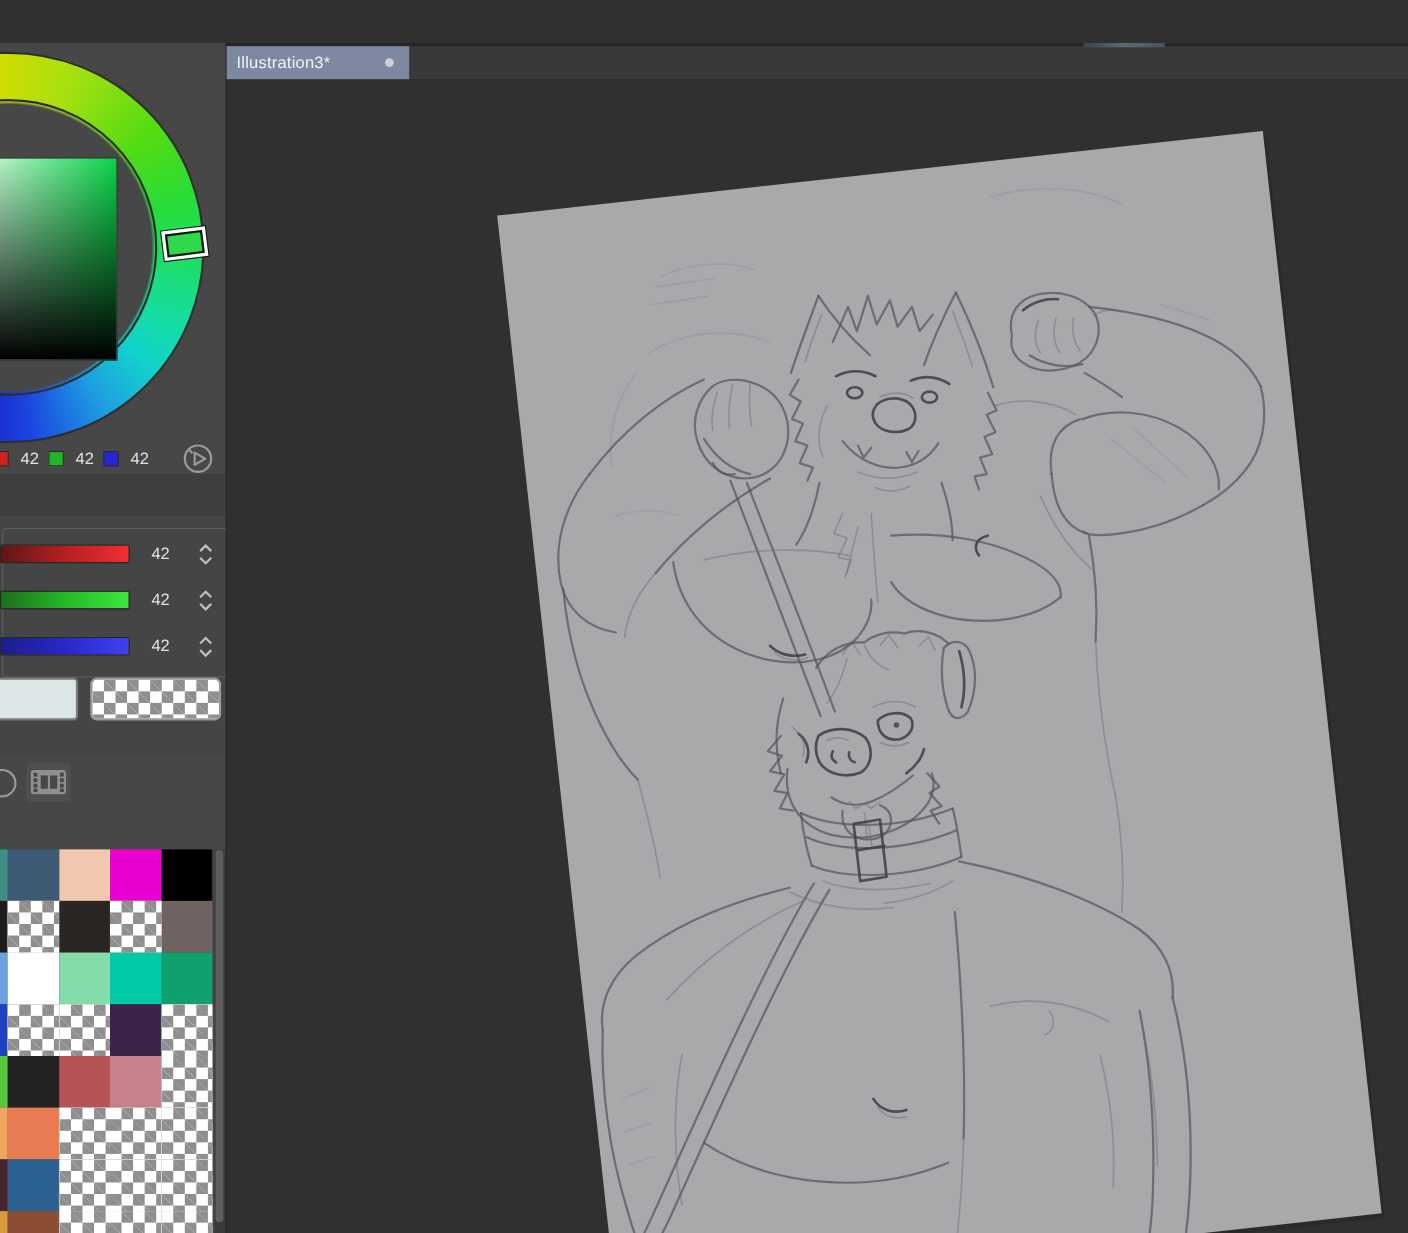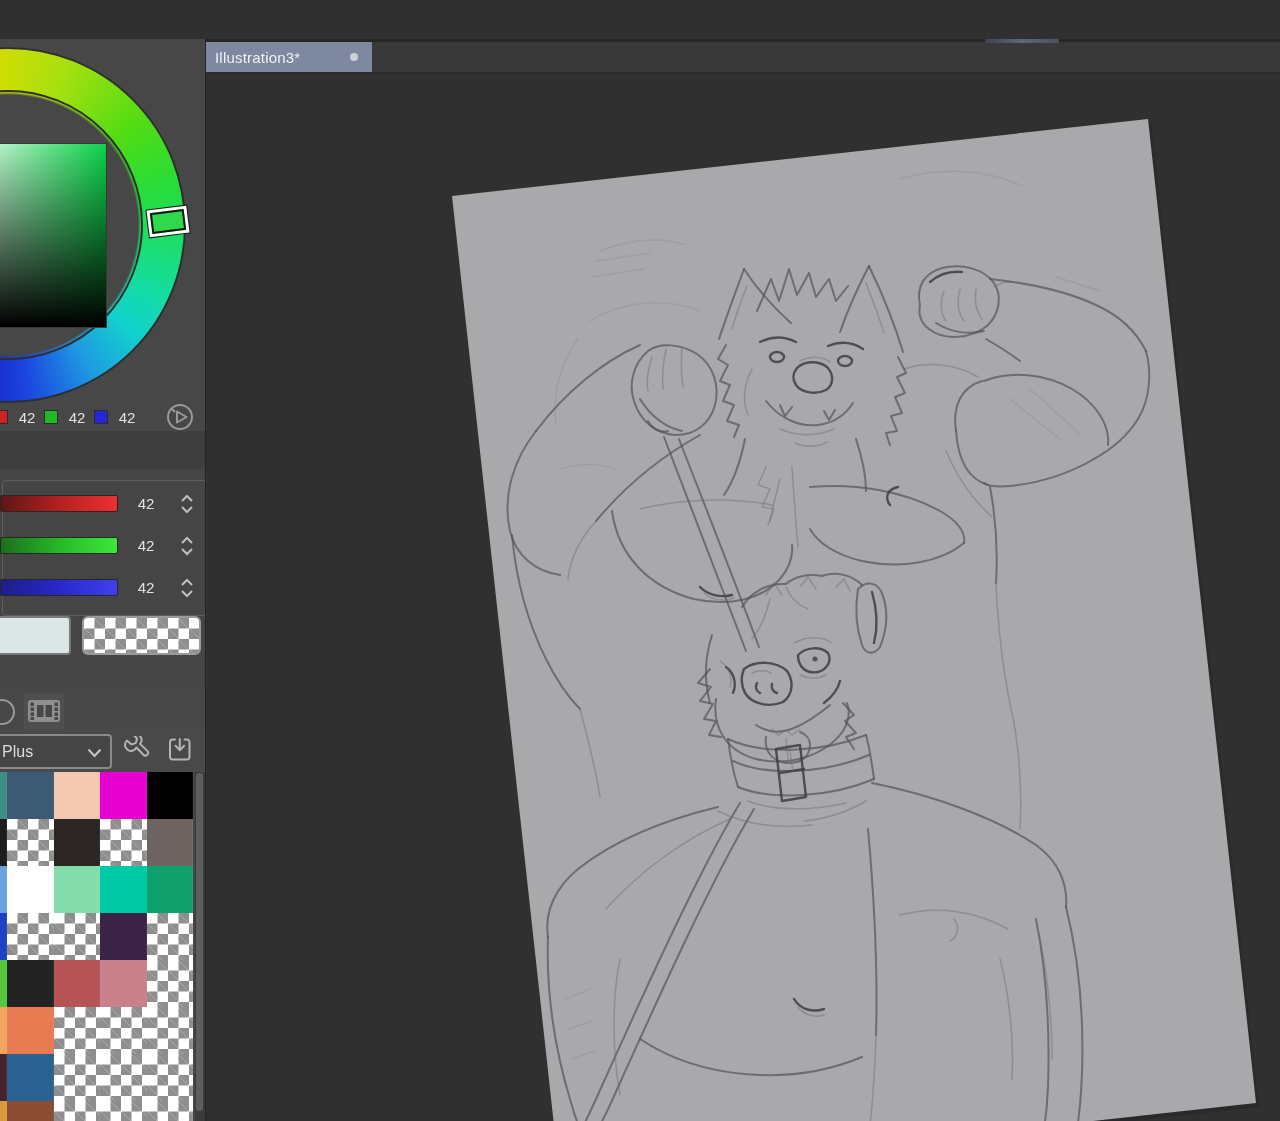--- a/index.html
+++ b/index.html
@@ -299,42 +299,20 @@
             <rect x="3.5" y="15.5" width="3.5" height="3.5" fill="#474747"></rect>
             <rect x="3.5" y="20" width="3.5" height="3" fill="#474747"></rect>
           <rect x="27.5" y="5.5" width="3.5" height="3.5" fill="#474747"></rect>
             <rect x="27.5" y="10.5" width="3.5" height="3.5" fill="#474747"></rect>
             <rect x="27.5" y="15.5" width="3.5" height="3.5" fill="#474747"></rect>
             <rect x="27.5" y="20" width="3.5" height="3" fill="#474747"></rect>
         </svg>
       </span>
     </section>
 
-    <section class="palette-toolbar">
-      <div class="palette-select">
-        <span class="sel-label">Plus</span>
-        <span class="chev">
-          <svg class="icon" width="15" height="10" viewBox="0 0 15 10">
-              <polyline points="1.5,1.5 7.5,8 13.5,1.5" fill="none" stroke="#c8c8c8" stroke-width="2"></polyline>
-            </svg>
-        </span>
-      </div>
-      <span class="tool-icon wrench-pos">
-        <svg class="icon" width="28" height="28" viewBox="0 0 28 28">
-          <path d="M4.8,4.6 a6,6 0 1 0 9.6,6.9 l7.0,7.2 a2.7,2.7 0 0 0 3.9,-3.8 l-7.2,-7.0 a6,6 0 0 0 -6.9,-9.4 l3.4,3.5 a1.4,1.4 0 0 1 0.3,1.4 l-0.9,3.0 a1.4,1.4 0 0 1 -1.0,1.0 l-3.0,0.8 a1.4,1.4 0 0 1 -1.4,-0.4 z" fill="none" stroke="#b4b4b4" stroke-width="2" stroke-linejoin="round"></path>
-        </svg>
-      </span>
-      <span class="tool-icon import-pos">
-        <svg class="icon" width="28" height="28" viewBox="0 0 28 28">
-          <path d="M9,3.5 H6.5 a2.5,2.5 0 0 0 -2.5,2.5 V21 a2.5,2.5 0 0 0 2.5,2.5 H21 a2.5,2.5 0 0 0 2.5,-2.5 V6 a2.5,2.5 0 0 0 -2.5,-2.5 H18.5" fill="none" stroke="#b4b4b4" stroke-width="2" stroke-linecap="round"></path>
-          <line x1="13.8" y1="3" x2="13.8" y2="13.5" stroke="#b4b4b4" stroke-width="2" stroke-linecap="round"></line>
-          <polyline points="9.5,9.8 13.8,14.3 18.1,9.8" fill="none" stroke="#b4b4b4" stroke-width="2" stroke-linecap="round" stroke-linejoin="round"></polyline>
-        </svg>
-      </span>
-    </section>
 
     <div class="palette-wrap">
       <div class="palette-grid" id="paletteGrid">
           <div class="cell" style="background: rgb(63, 142, 133);"></div>
           <div class="cell" style="background: rgb(60, 90, 116);"></div>
           <div class="cell" style="background: rgb(244, 199, 177);"></div>
           <div class="cell" style="background: rgb(232, 0, 210);"></div>
           <div class="cell" style="background: rgb(0, 0, 0);"></div>
           <div class="cell" style="background: rgb(32, 28, 27);"></div>
           <div class="cell checker"></div>

